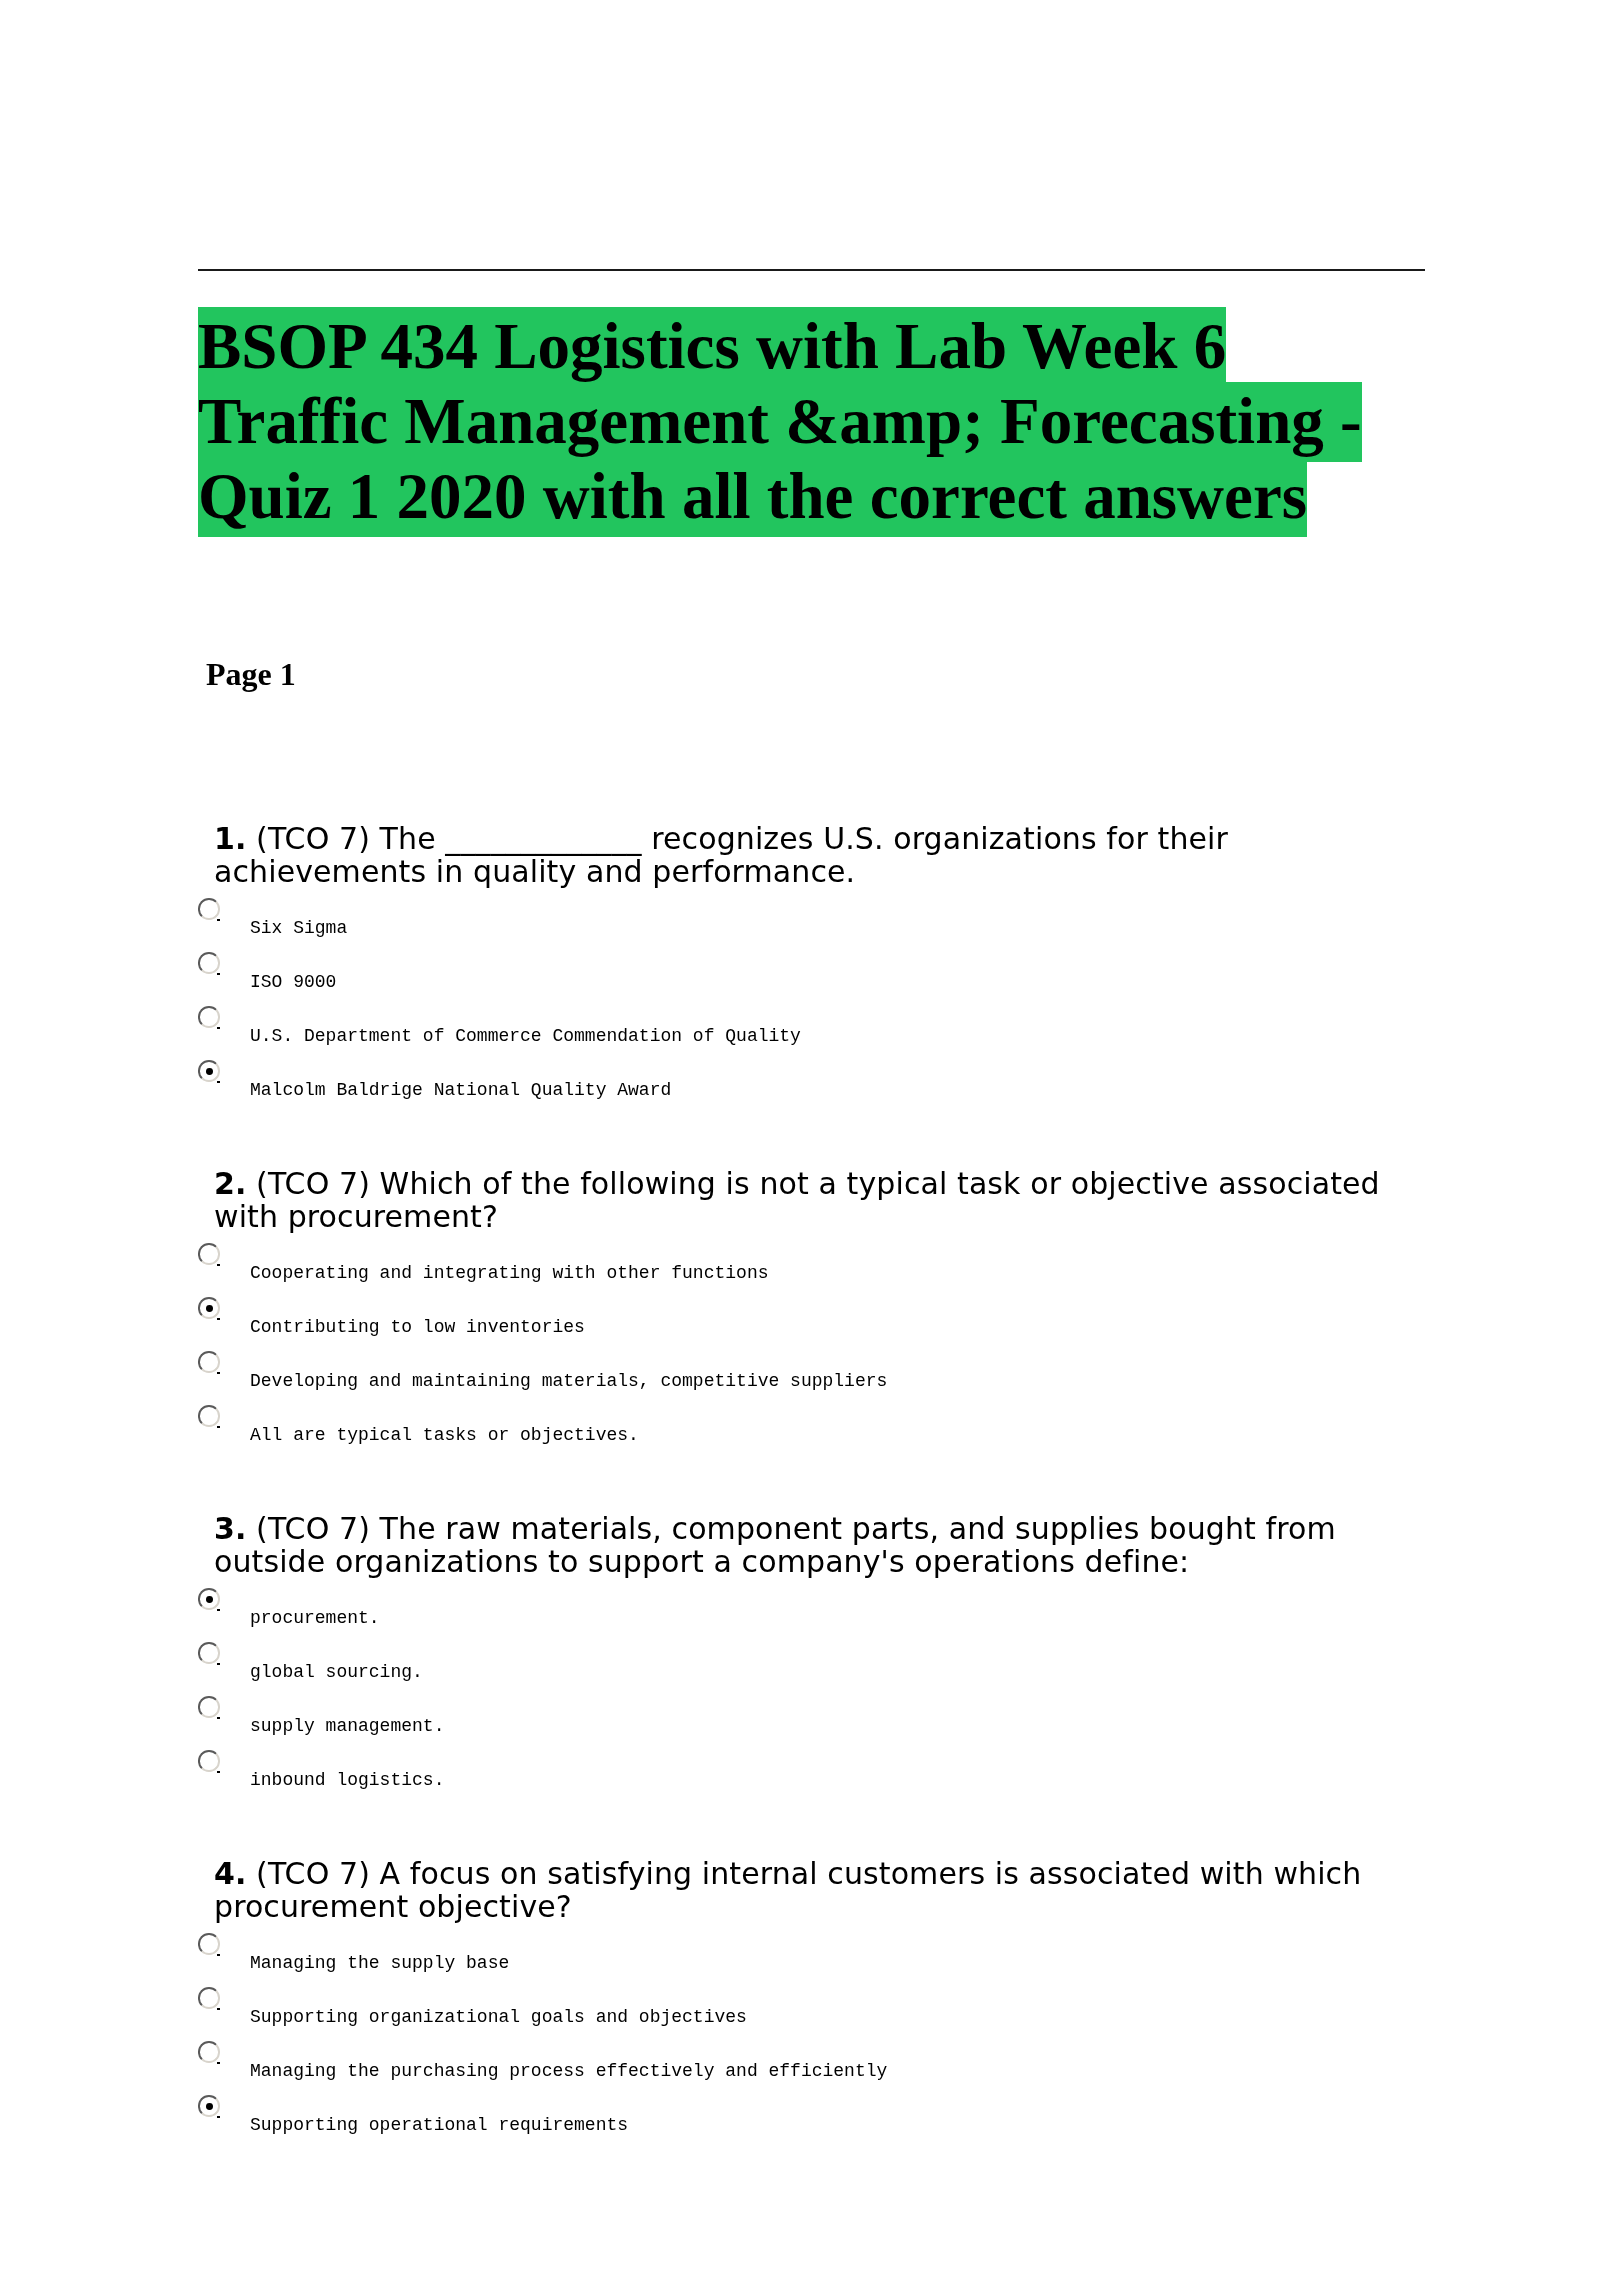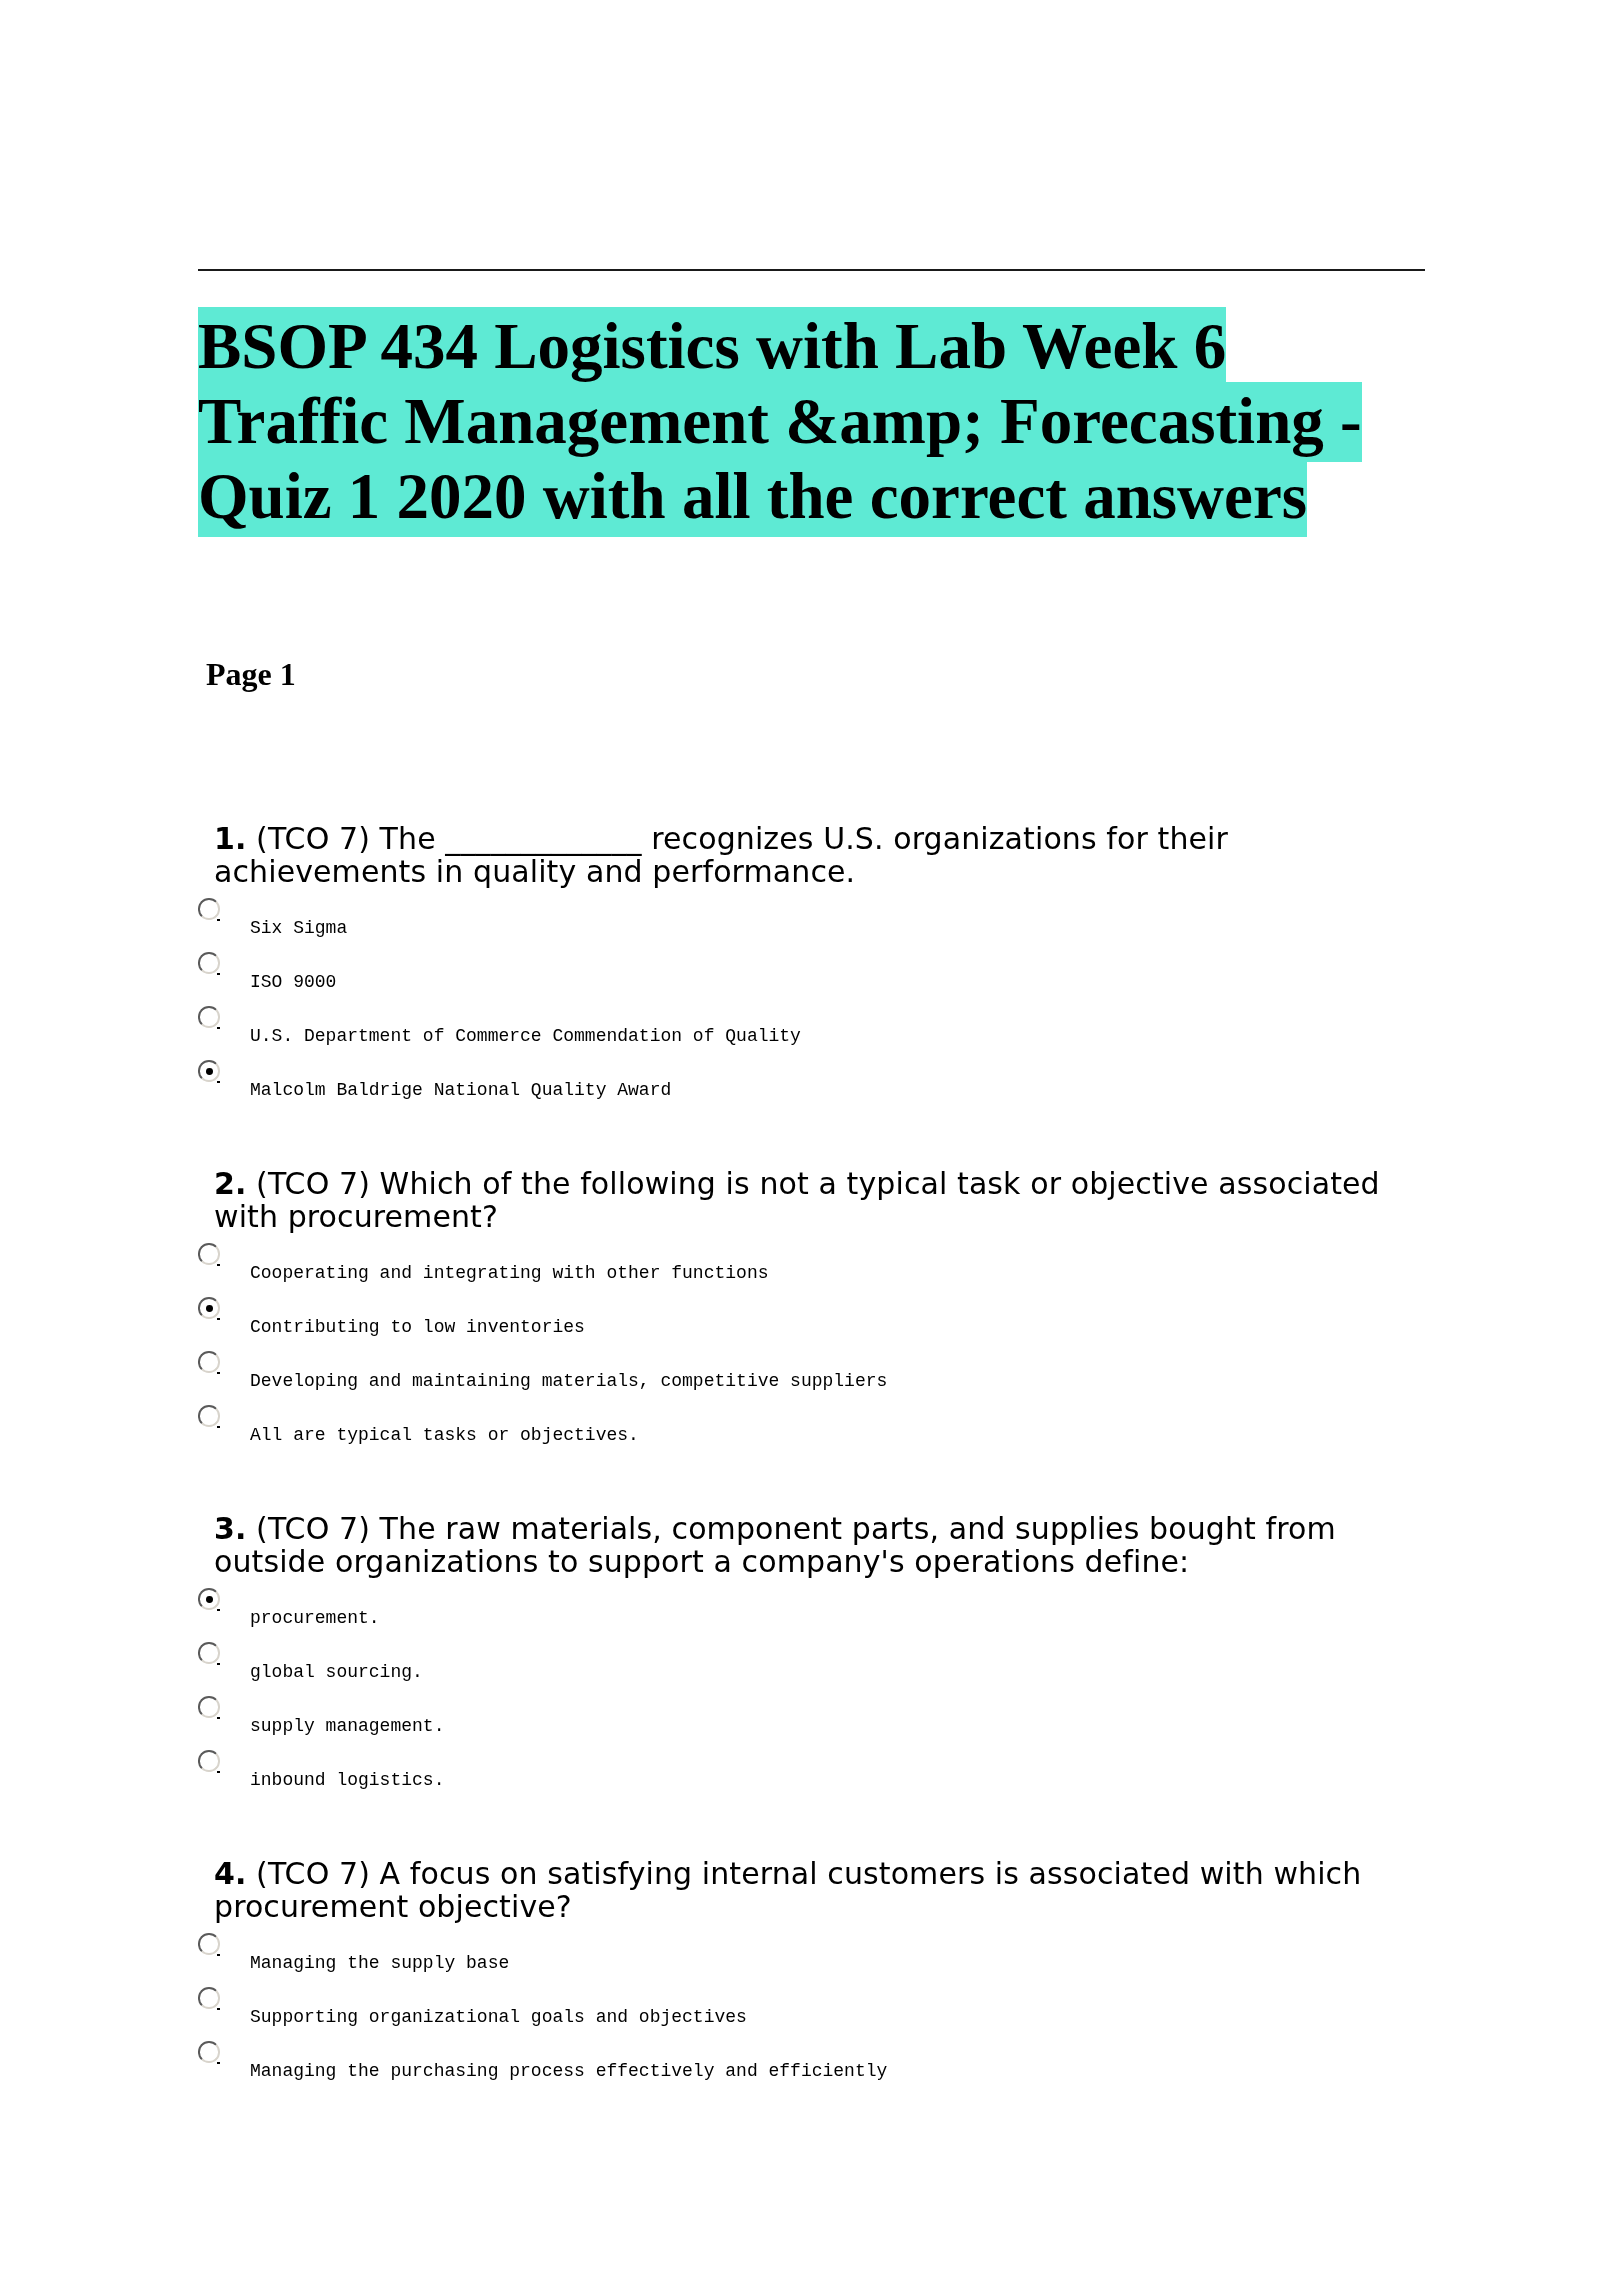--- a/index.html
+++ b/index.html
@@ -33,21 +33,21 @@
       left: 0;
       top: 309px;
       width: 1227px;
       margin: 0;
       font-family: "Liberation Serif", "DejaVu Serif", serif;
       font-weight: bold;
       font-size: 65px;
       line-height: 75px;
     }
     .doc-title .hl {
-      background: #5eead4;
+      background: #22c55e;
       box-decoration-break: clone;
       -webkit-box-decoration-break: clone;
       padding: 2.9px 0 4.9px 0;
     }
     .page-label {
       position: absolute;
       left: 0;
       top: 647px;
       margin: 8px;
       font-family: "Liberation Serif", "DejaVu Serif", serif;
@@ -227,18 +227,24 @@
           <span class="opt-label">Managing the supply base</span>
         </div>
         <div class="option">
           <span class="radio"></span>
           <span class="opt-label">Supporting organizational goals and objectives</span>
         </div>
         <div class="option">
           <span class="radio"></span>
           <span class="opt-label">Managing the purchasing process effectively and efficiently</span>
         </div>
+        <div class="option">
+          <span class="radio checked">
+              <span class="dot"></span>
+            </span>
+          <span class="opt-label">Supporting operational requirements</span>
+        </div>
       </div>
     </div>
 
   </div>
 </div>
 
 
 </body></html>

